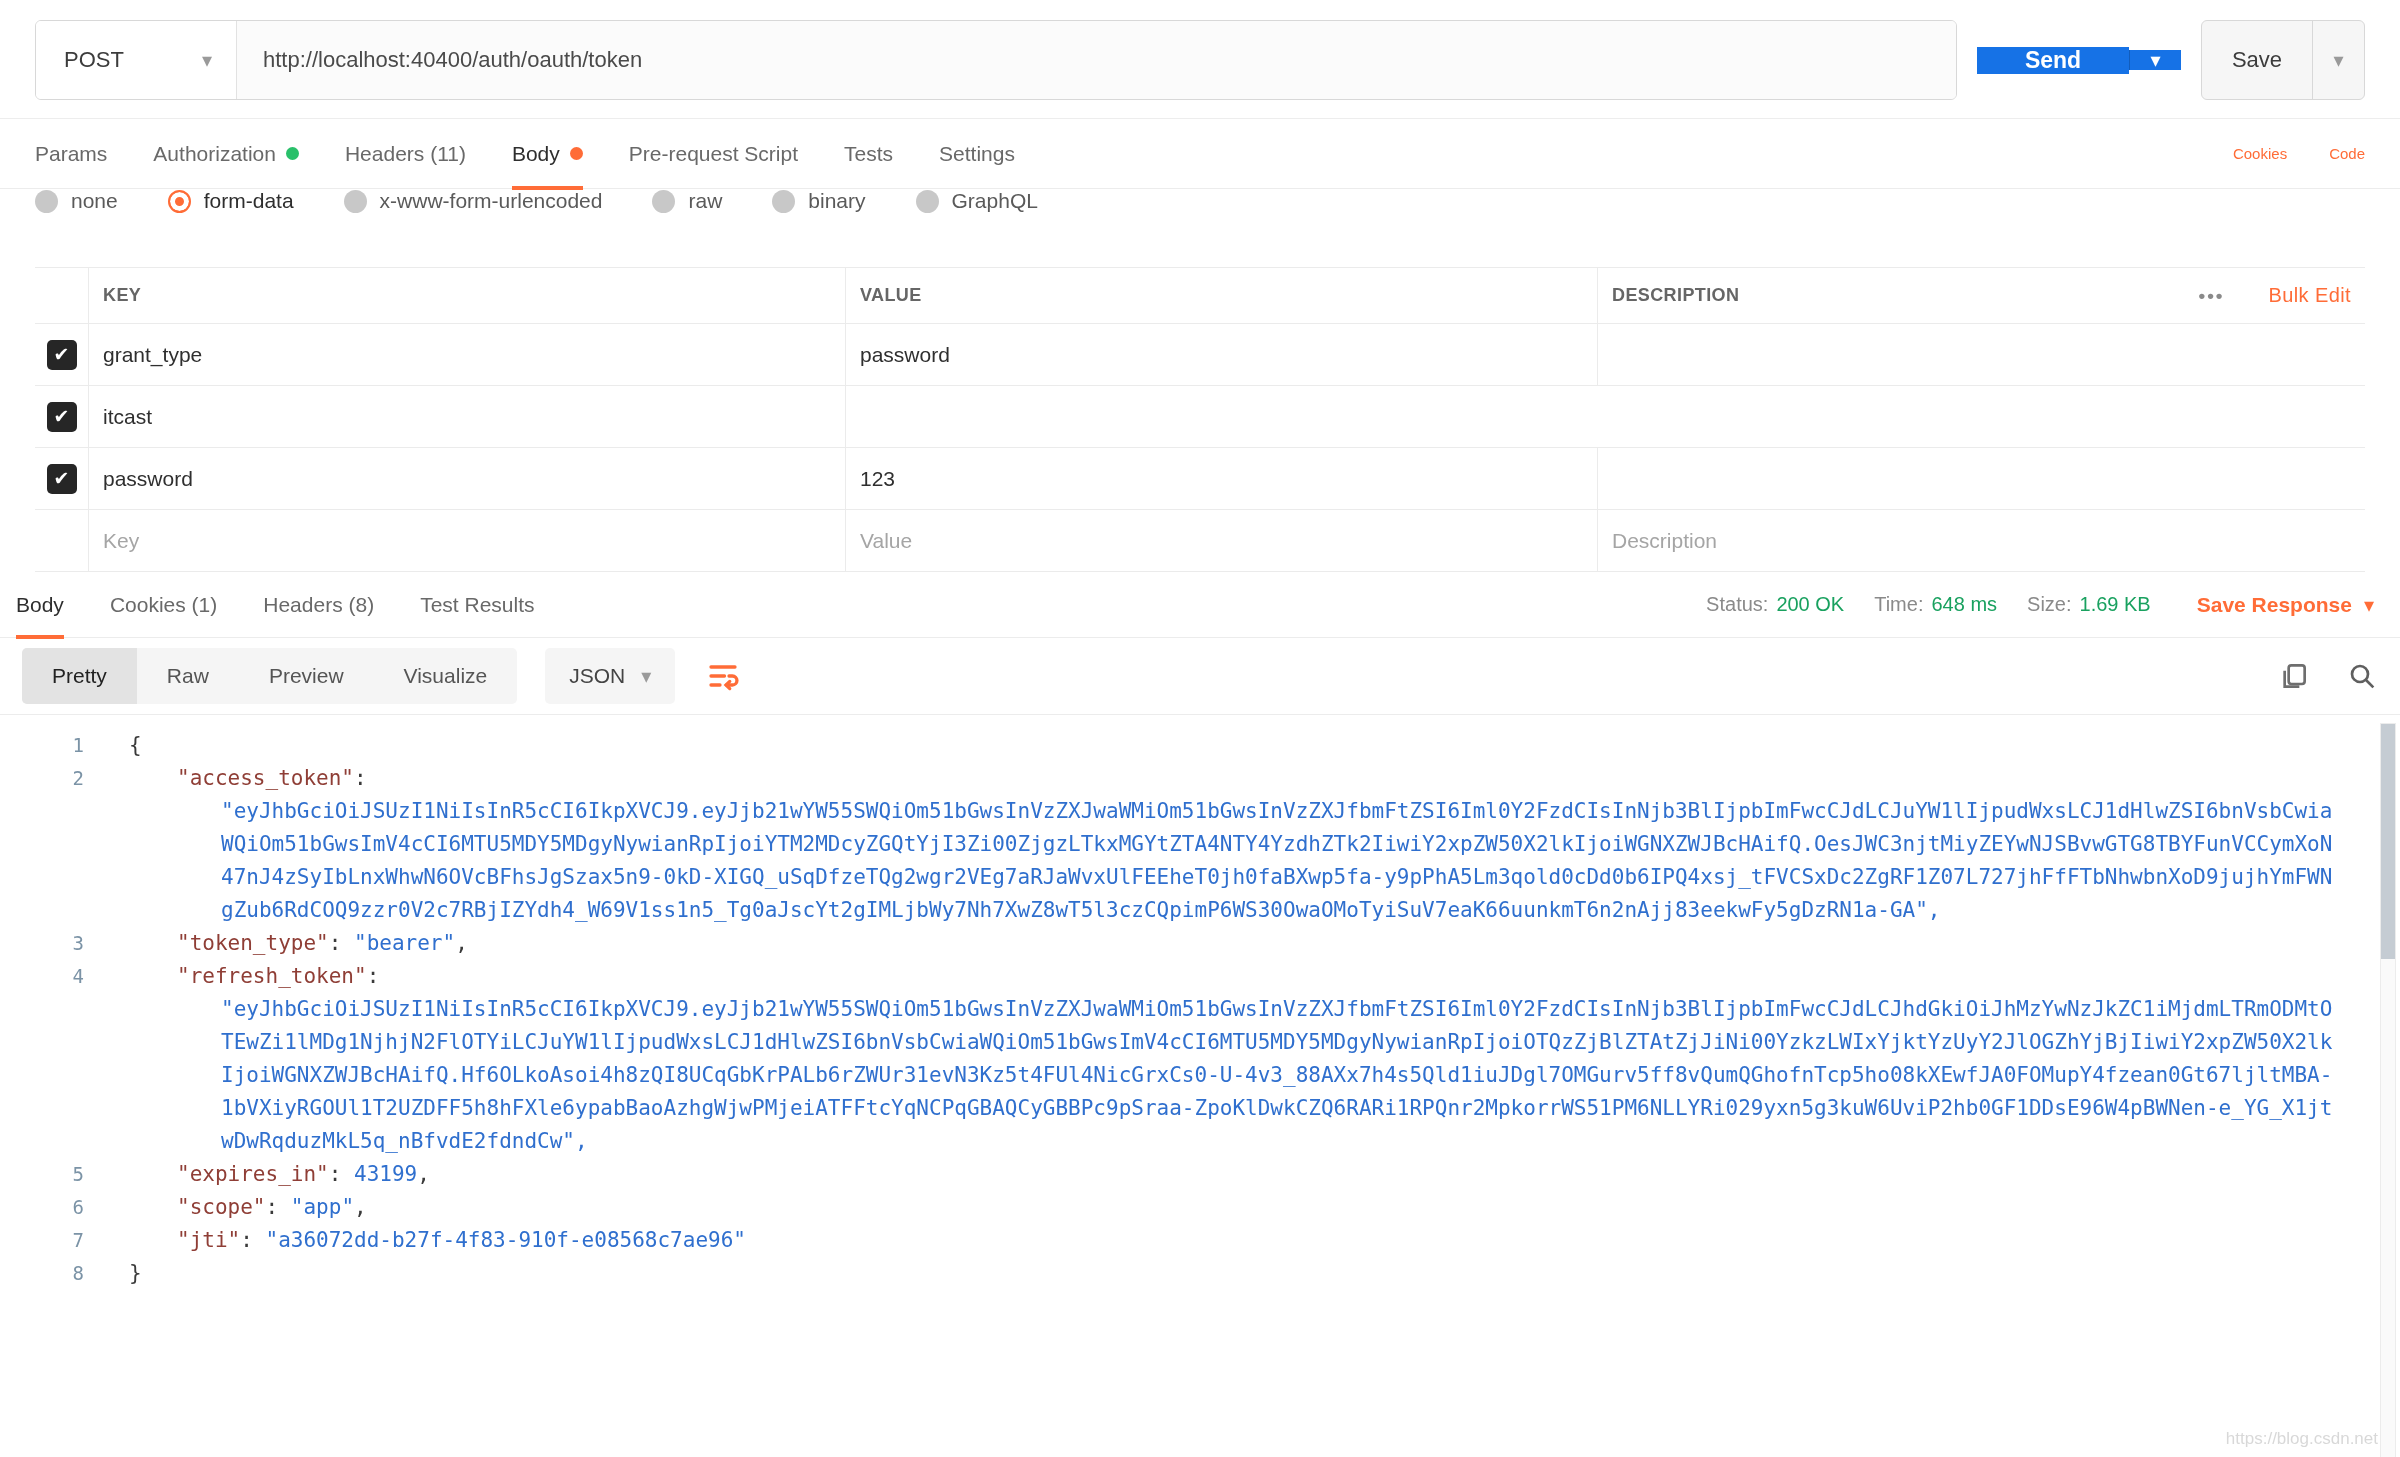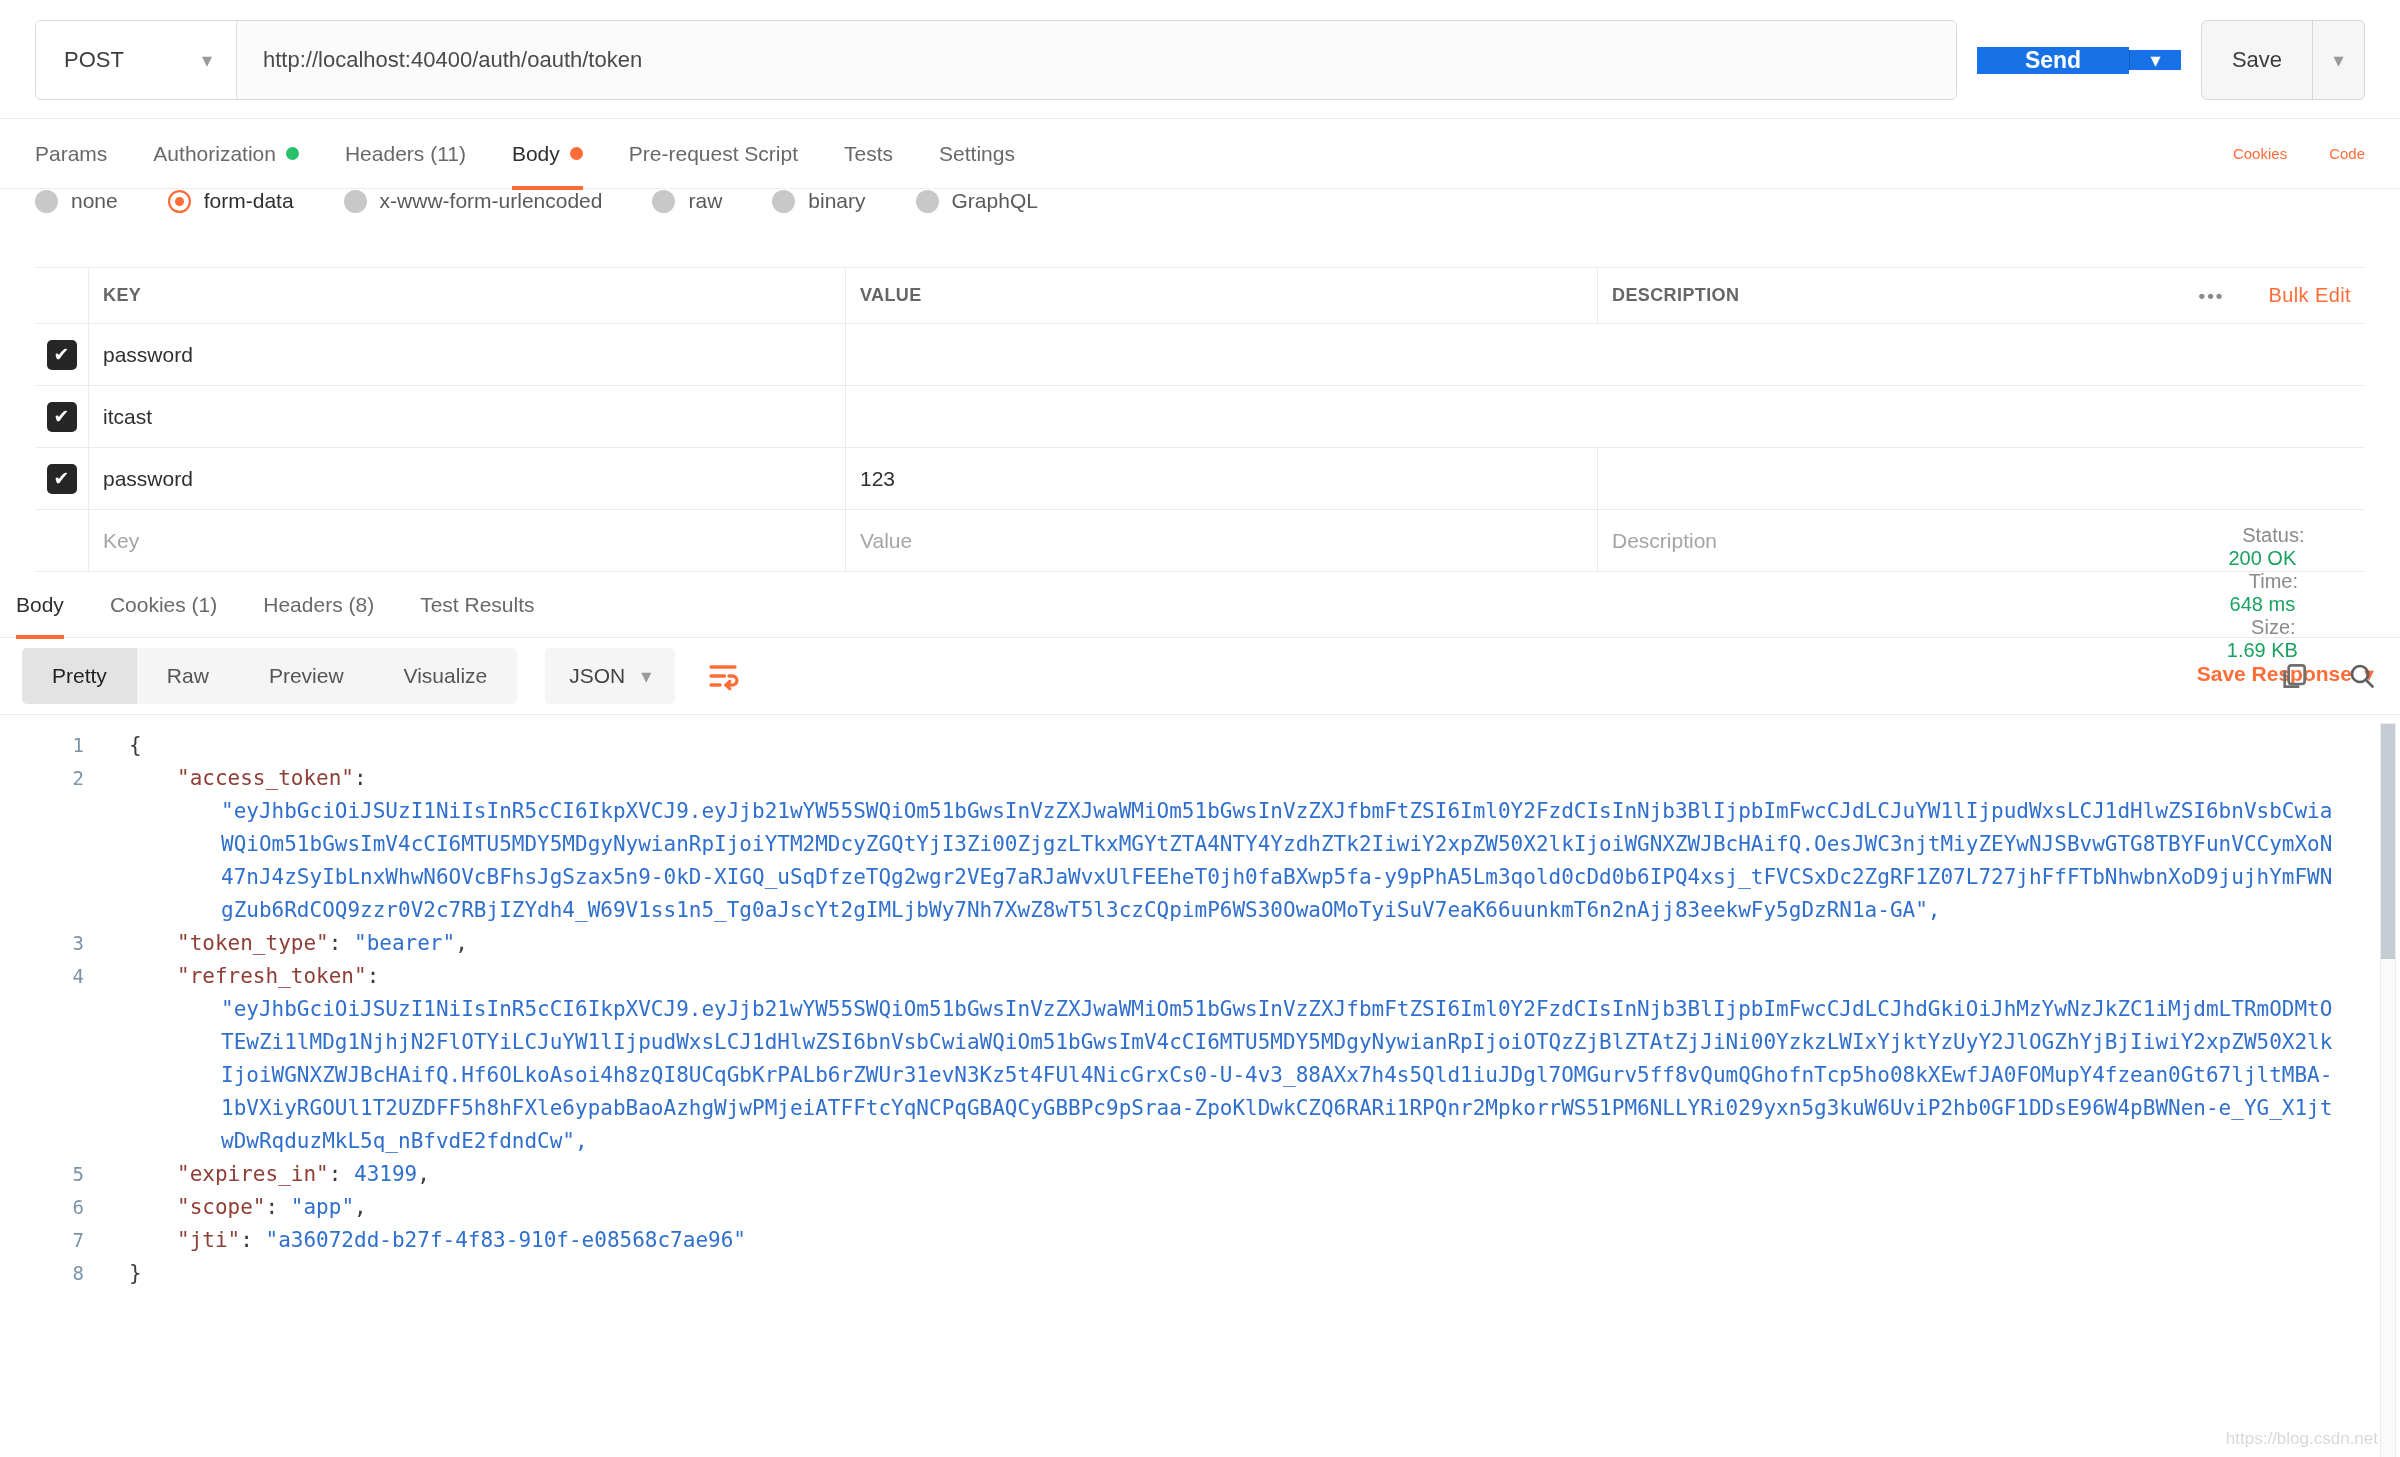--- a/index.html
+++ b/index.html
@@ -57,21 +57,21 @@
   .bulk-edit { color:#ff6c37; font-size:20px; font-weight:400; cursor:pointer; }
   .placeholder .kv-cell { color:#a5a5a5; }
   .checkbox { width:30px; height:30px; border-radius:5px; background:#262626; color:#fff; font-size:19px;
               display:flex; align-items:center; justify-content:center; cursor:pointer; }
 
   
   .resp-bar { display:flex; align-items:center; padding:0 26px 0 16px; height:66px; border-bottom:1px solid #ececec; }
   .resp-tab { position:relative; height:66px; display:flex; align-items:center; margin-right:46px; font-size:21px; color:#696969; cursor:pointer; }
   .resp-tab.active { color:#2e2e2e; }
   .resp-tab.active::after { content:""; position:absolute; left:0; right:0; bottom:-1px; height:4px; background:#ff6c37; }
-  .resp-meta { margin-left:auto; display:flex; align-items:center; font-size:20px;flex-direction:column; }
+  .resp-meta { margin-left:auto; display:flex; align-items:center; font-size:20px; }
   .meta-label { color:#8a8a8a; margin-right:8px; }
   .meta-value { color:#19a15f; margin-right:30px; }
   .save-response { display:flex; align-items:center; gap:12px; color:#ff6c37; font-size:21px; font-weight:600; margin-left:16px; cursor:pointer; }
   .save-response .caret { color:#ff6c37; }
 
   
   .viewer-bar { display:flex; align-items:center; padding:0 22px; height:76px; }
   .seg { display:flex; background:#f5f5f5; border-radius:5px; overflow:hidden; height:56px; }
   .seg-item { padding:0 30px; display:flex; align-items:center; font-size:21px; color:#555; cursor:pointer; }
   .seg-item.active { background:#e3e3e3; color:#222; }
@@ -186,20 +186,21 @@
       <div class="kv-cell controls">
         <span class="more-dots">•••</span>
         <span class="bulk-edit">Bulk Edit</span>
       </div>
     </div>
 
     <div class="kv-row">
       <div class="kv-cell cb">
           <span class="checkbox">✔</span>
         </div>
+      <div class="kv-cell bordered">grant_type</div>
       <div class="kv-cell bordered">password</div>
       <div class="kv-cell bordered"></div>
     </div>
     <div class="kv-row">
       <div class="kv-cell cb">
           <span class="checkbox">✔</span>
         </div>
       <div class="kv-cell bordered">itcast</div>
       <div class="kv-cell bordered"></div>
     </div>

